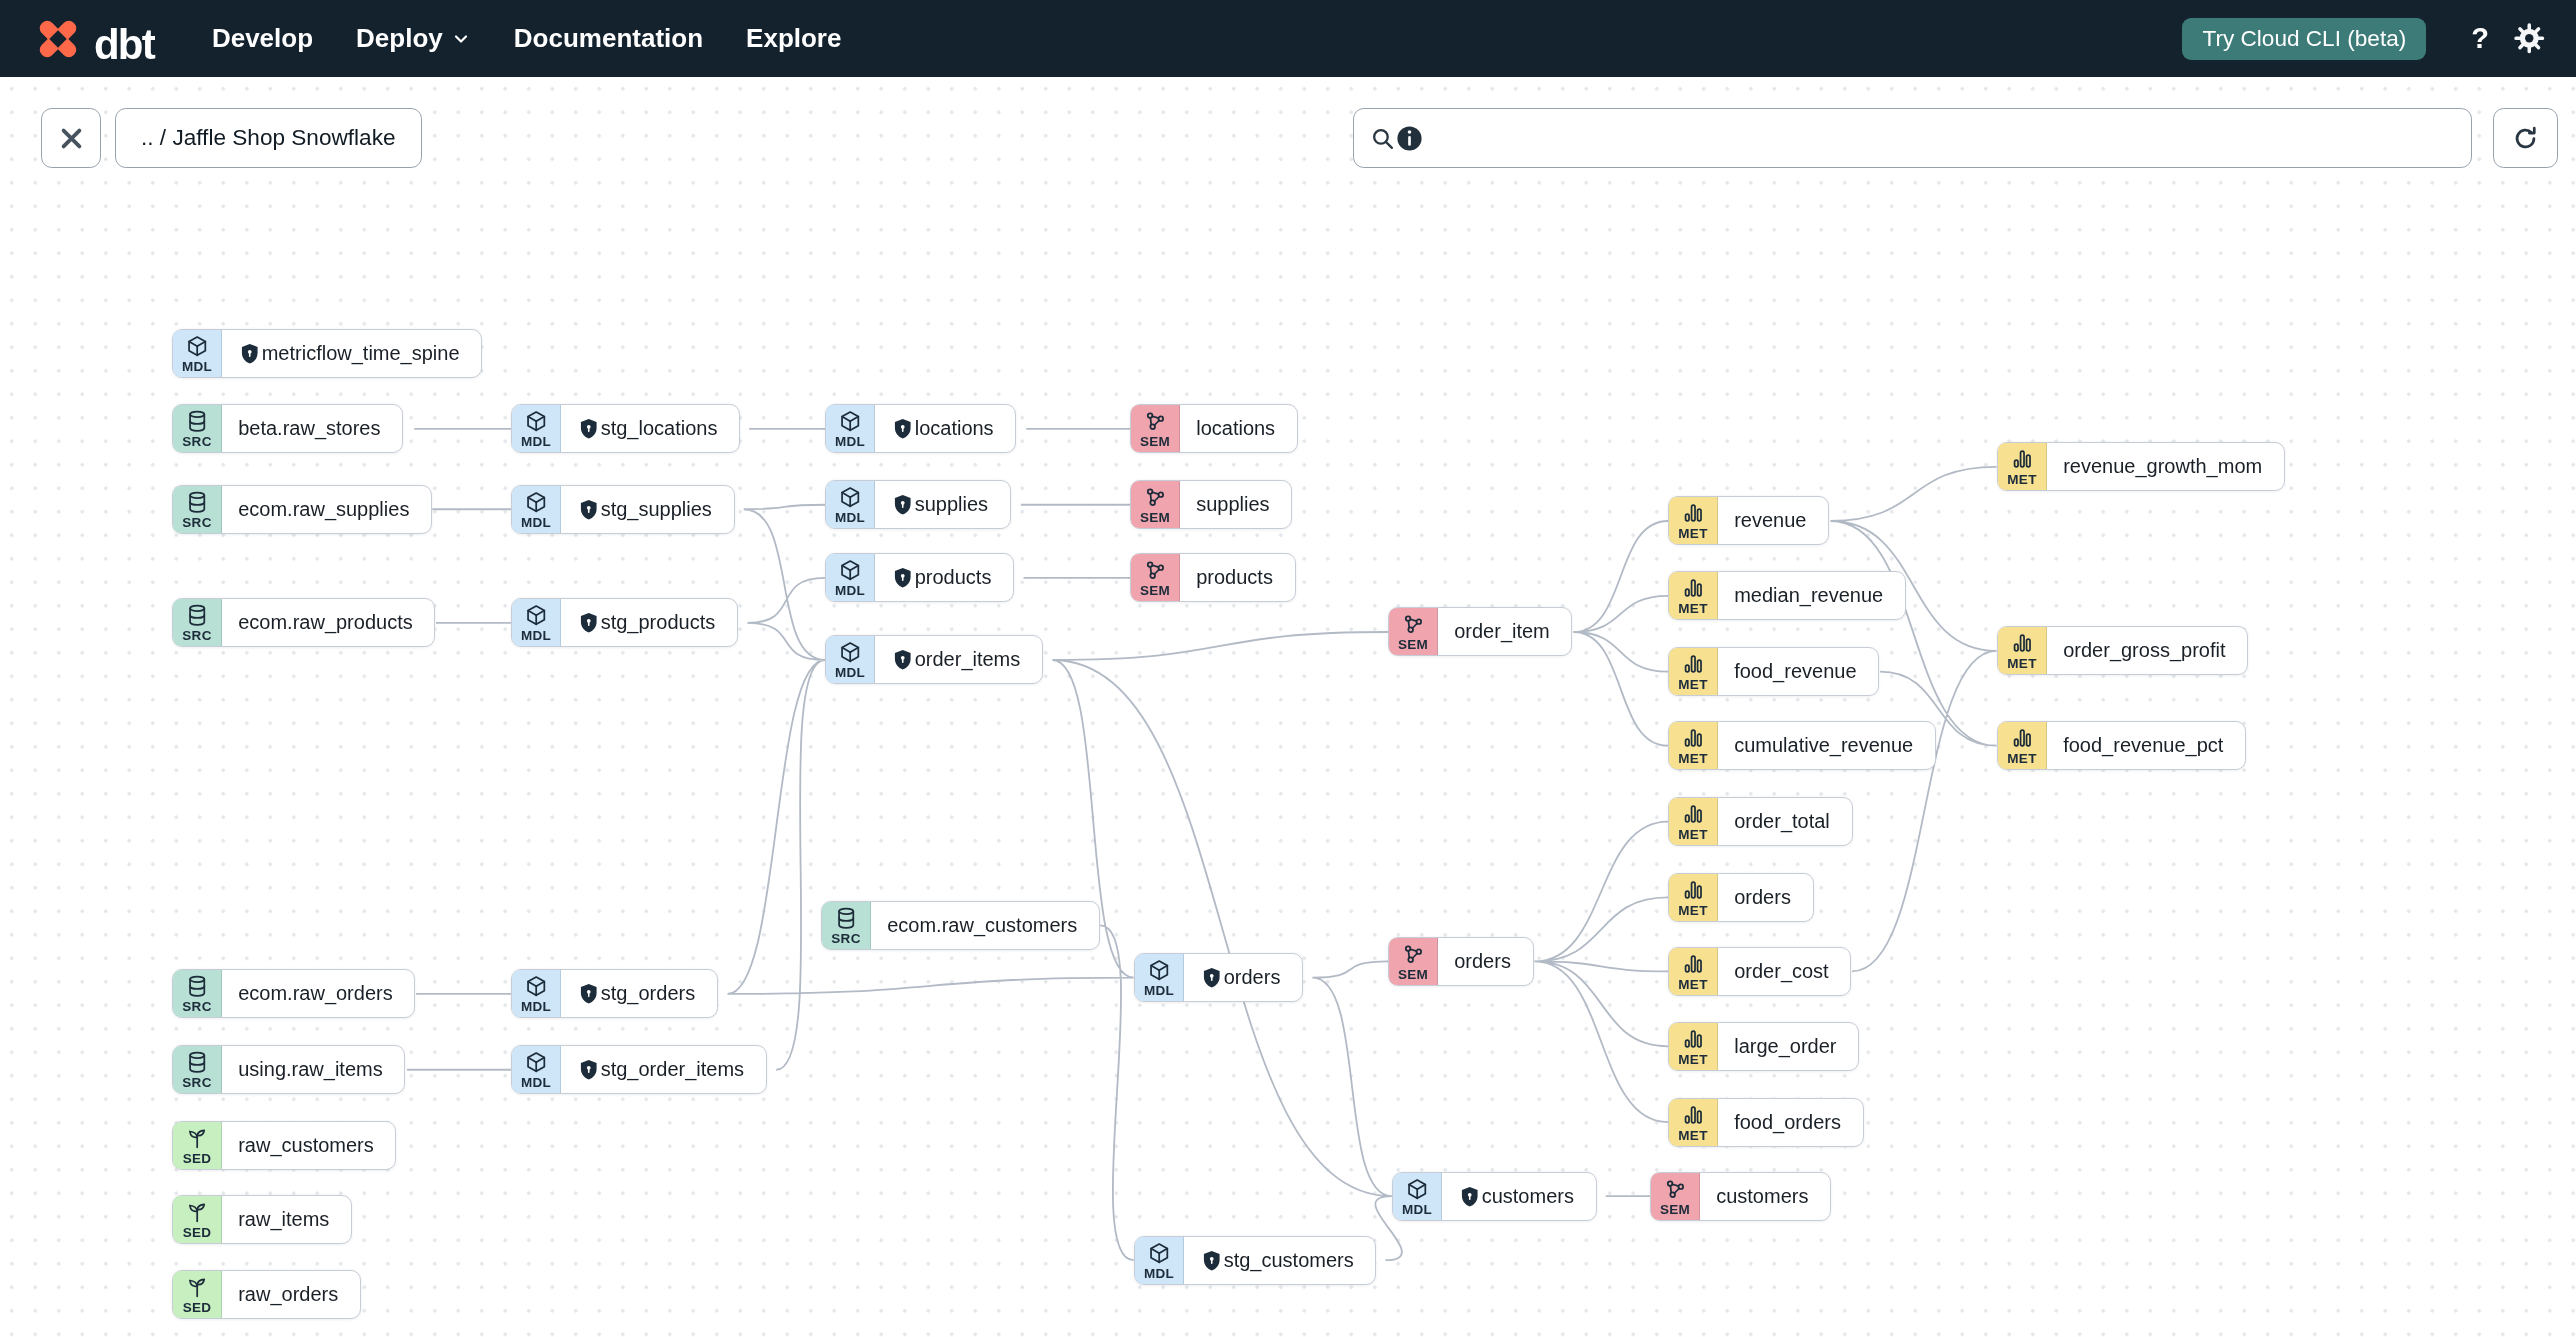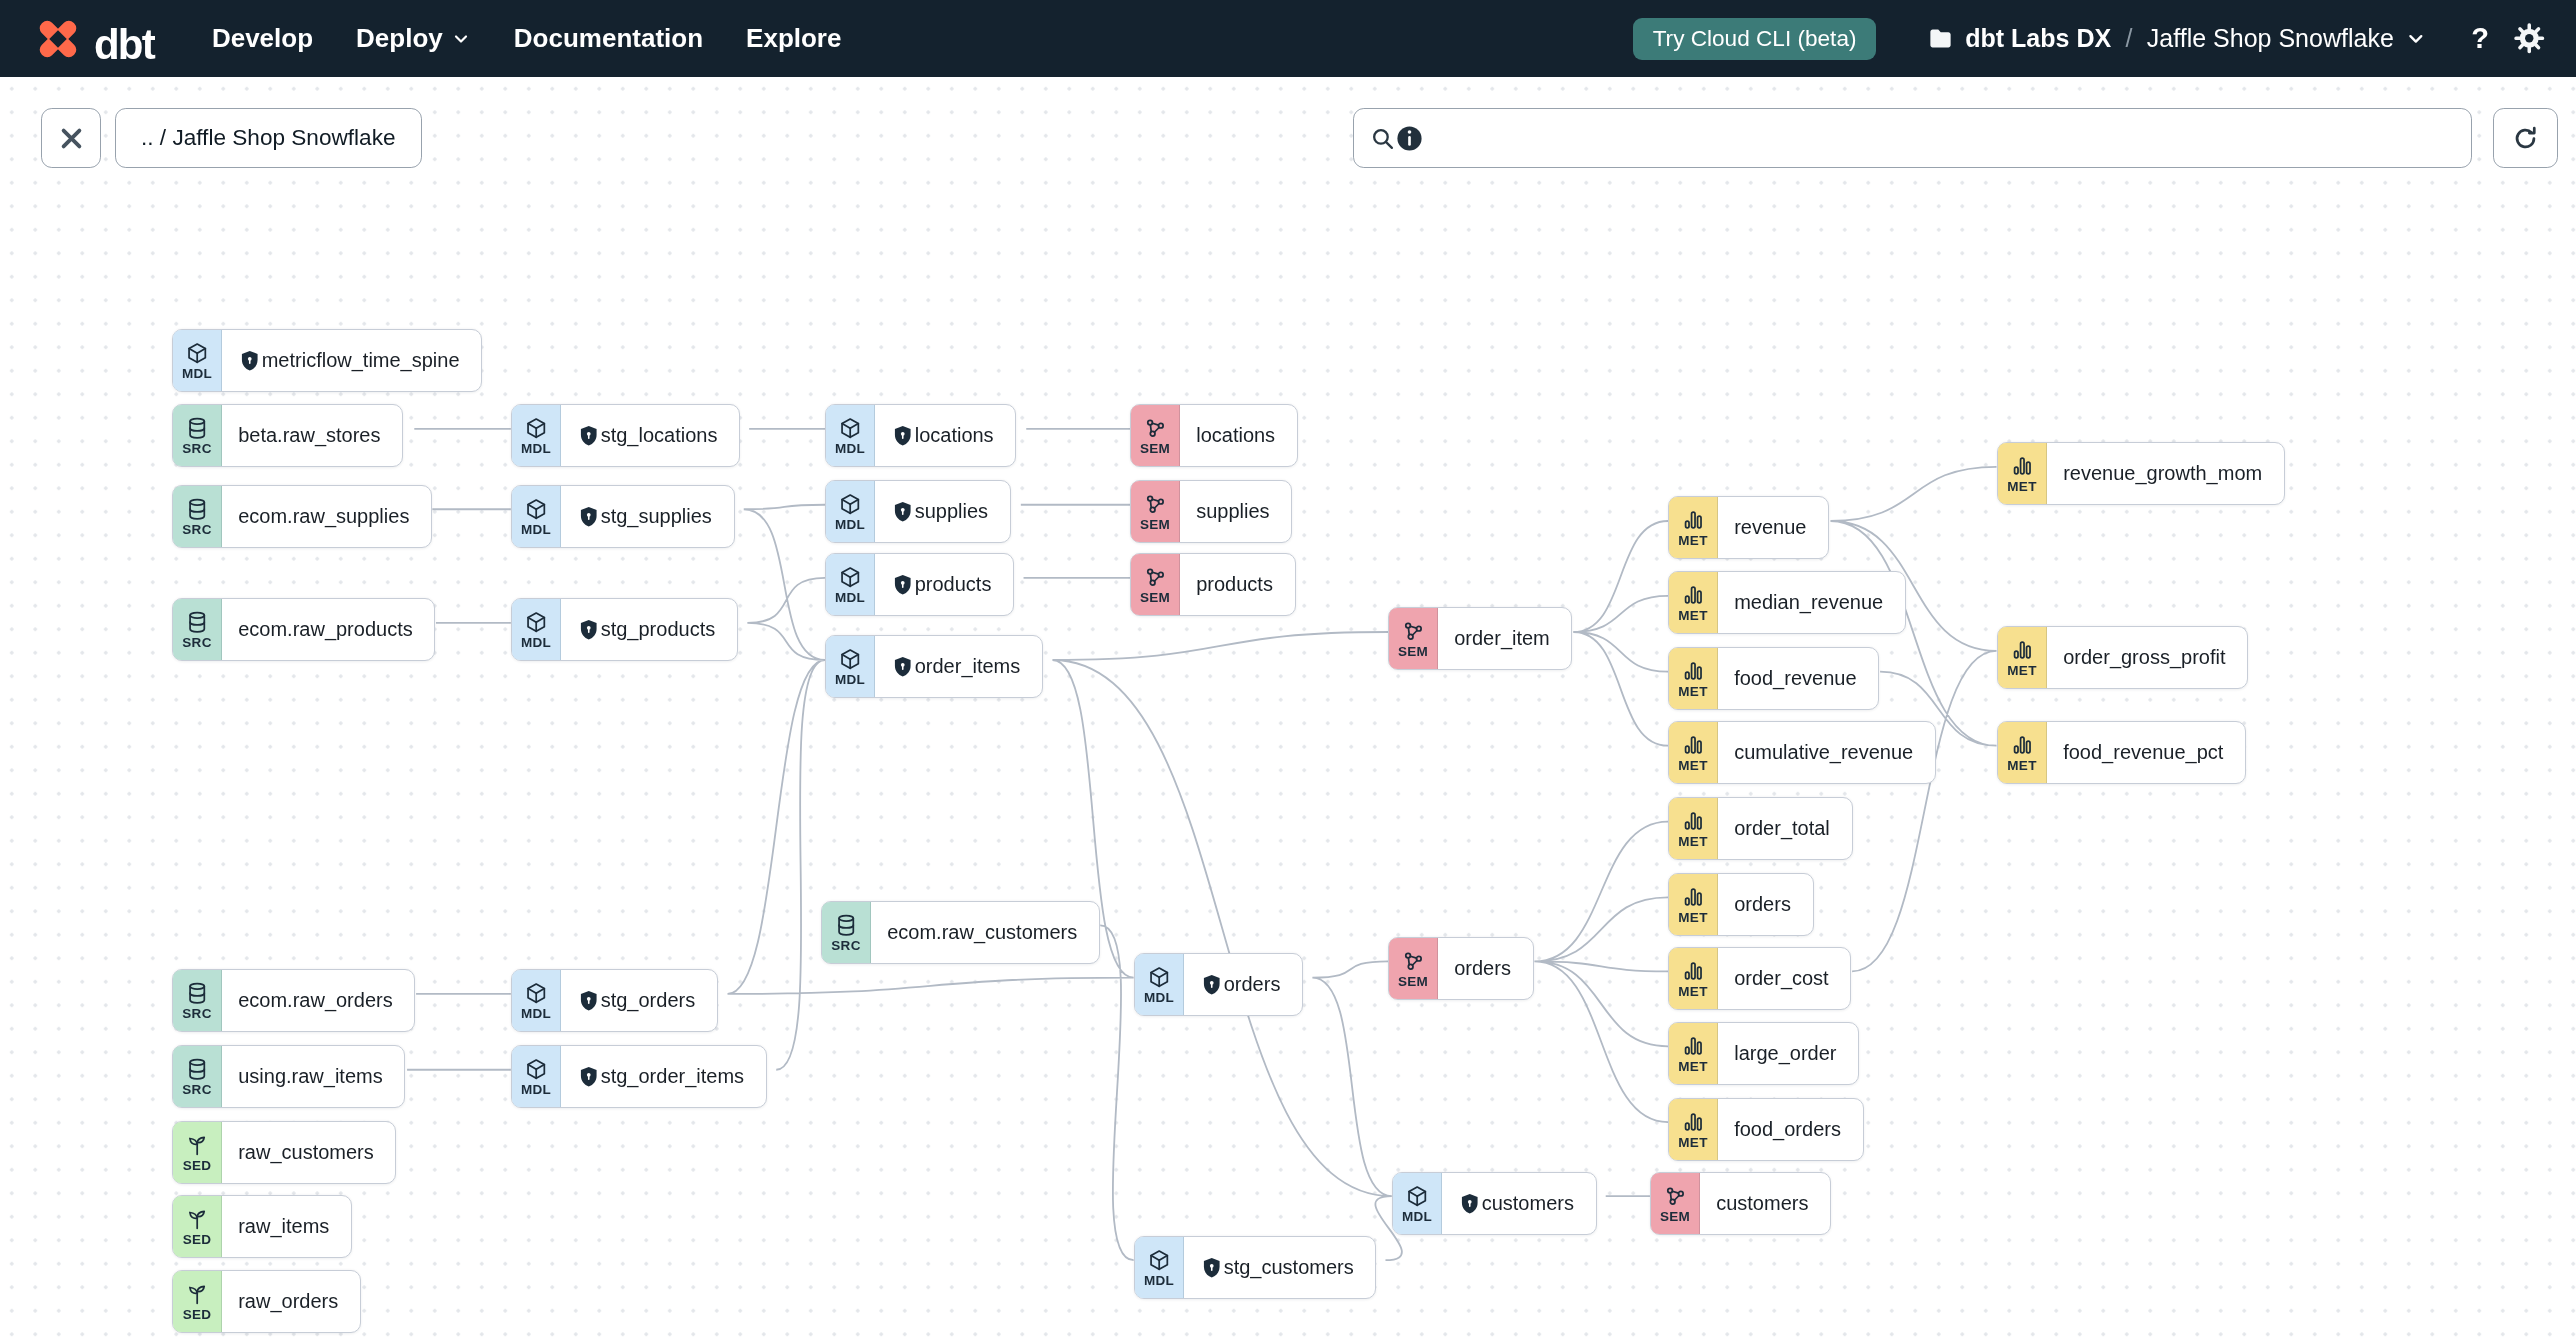--- a/index.html
+++ b/index.html
@@ -42,21 +42,21 @@
     border-radius:10.8px;display:flex;align-items:center;justify-content:center;}
   #close-btn{left:41px;top:108px;width:60px;height:60px;cursor:pointer;}
   #crumb{left:115px;top:108px;height:60px;padding:0 25px;font-size:22.6px;color:#101b24;cursor:pointer;}
   #searchbox{left:1353px;top:108px;width:1119px;height:60px;padding:0 16.2px;justify-content:flex-start;}
   #searchbox input{flex:1;border:none;outline:none;font-family:inherit;font-size:22.6px;
     margin-left:12.6px;color:#1a232c;background:transparent;}
   #searchbox input::placeholder{color:var(--placeholder);}
   #refresh-btn{left:2493px;top:108px;width:65px;height:60px;cursor:pointer;}
 
   
-  .node{position:absolute;height:63px;display:flex;align-items:stretch;background:#fff;
+  .node{position:absolute;height:49px;display:flex;align-items:stretch;background:#fff;
     border:1.8px solid var(--node_border);border-radius:10px;cursor:pointer;
     box-shadow:0 0.9px 2.7px rgba(16,24,40,.07);}
   .node .badge{width:49px;border-radius:8.1px 0 0 8.1px;display:flex;flex-direction:column;
     align-items:center;justify-content:center;border-right:0.9px solid rgba(20,40,60,.14);
     flex:0 0 49px;}
   .badge-label{font-size:13.5px;font-weight:700;color:var(--navy);line-height:1;margin-top:1.8px;
     letter-spacing:0.3px;}
   .badge-icon{display:flex;line-height:0;}
   .node .body{display:flex;align-items:center;padding:0 21.7px 0 16.2px;gap:0;white-space:nowrap;}
   .node .shield{display:flex;line-height:0;}
@@ -90,31 +90,20 @@
     </span>
     <span class="nav-item">
         <span>Documentation</span>
       </span>
     <span class="nav-item">
         <span>Explore</span>
       </span>
   </nav>
   <div class="hdr-right">
     <button class="cta">Try Cloud CLI (beta)</button>
-    <div class="proj">
-      <svg width="27" height="27" viewBox="0 0 24 24">
-        <path d="M3 6c0-1.1.9-2 2-2h5l2.2 2.5H19c1.1 0 2 .9 2 2V18c0 1.1-.9 2-2 2H5c-1.1 0-2-.9-2-2Z" fill="#f4f6f7"></path>
-      </svg>
-      <span class="acct">dbt Labs DX</span>
-      <span class="sep">/</span>
-      <span class="env">Jaffle Shop Snowflake</span>
-      <svg width="21.7" height="21.7" viewBox="0 0 24 24">
-        <polyline points="6,9 12,15 18,9" fill="none" stroke="#fff" stroke-width="2.6" stroke-linecap="round" stroke-linejoin="round"></polyline>
-      </svg>
-    </div>
     <span class="help-q">?</span>
     <span class="hdr-icon">
       <svg width="32.5" height="32.5" viewBox="0 0 24 24" fill="#f4f6f7">
         <rect x="10.7" y="1" width="2.6" height="5.4" rx="1.2"></rect>
         <rect x="10.7" y="1" width="2.6" height="5.4" rx="1.2" transform="rotate(45 12 12)"></rect>
         <rect x="10.7" y="1" width="2.6" height="5.4" rx="1.2" transform="rotate(90 12 12)"></rect>
         <rect x="10.7" y="1" width="2.6" height="5.4" rx="1.2" transform="rotate(135 12 12)"></rect>
         <rect x="10.7" y="1" width="2.6" height="5.4" rx="1.2" transform="rotate(180 12 12)"></rect>
         <rect x="10.7" y="1" width="2.6" height="5.4" rx="1.2" transform="rotate(225 12 12)"></rect>
         <rect x="10.7" y="1" width="2.6" height="5.4" rx="1.2" transform="rotate(270 12 12)"></rect>

